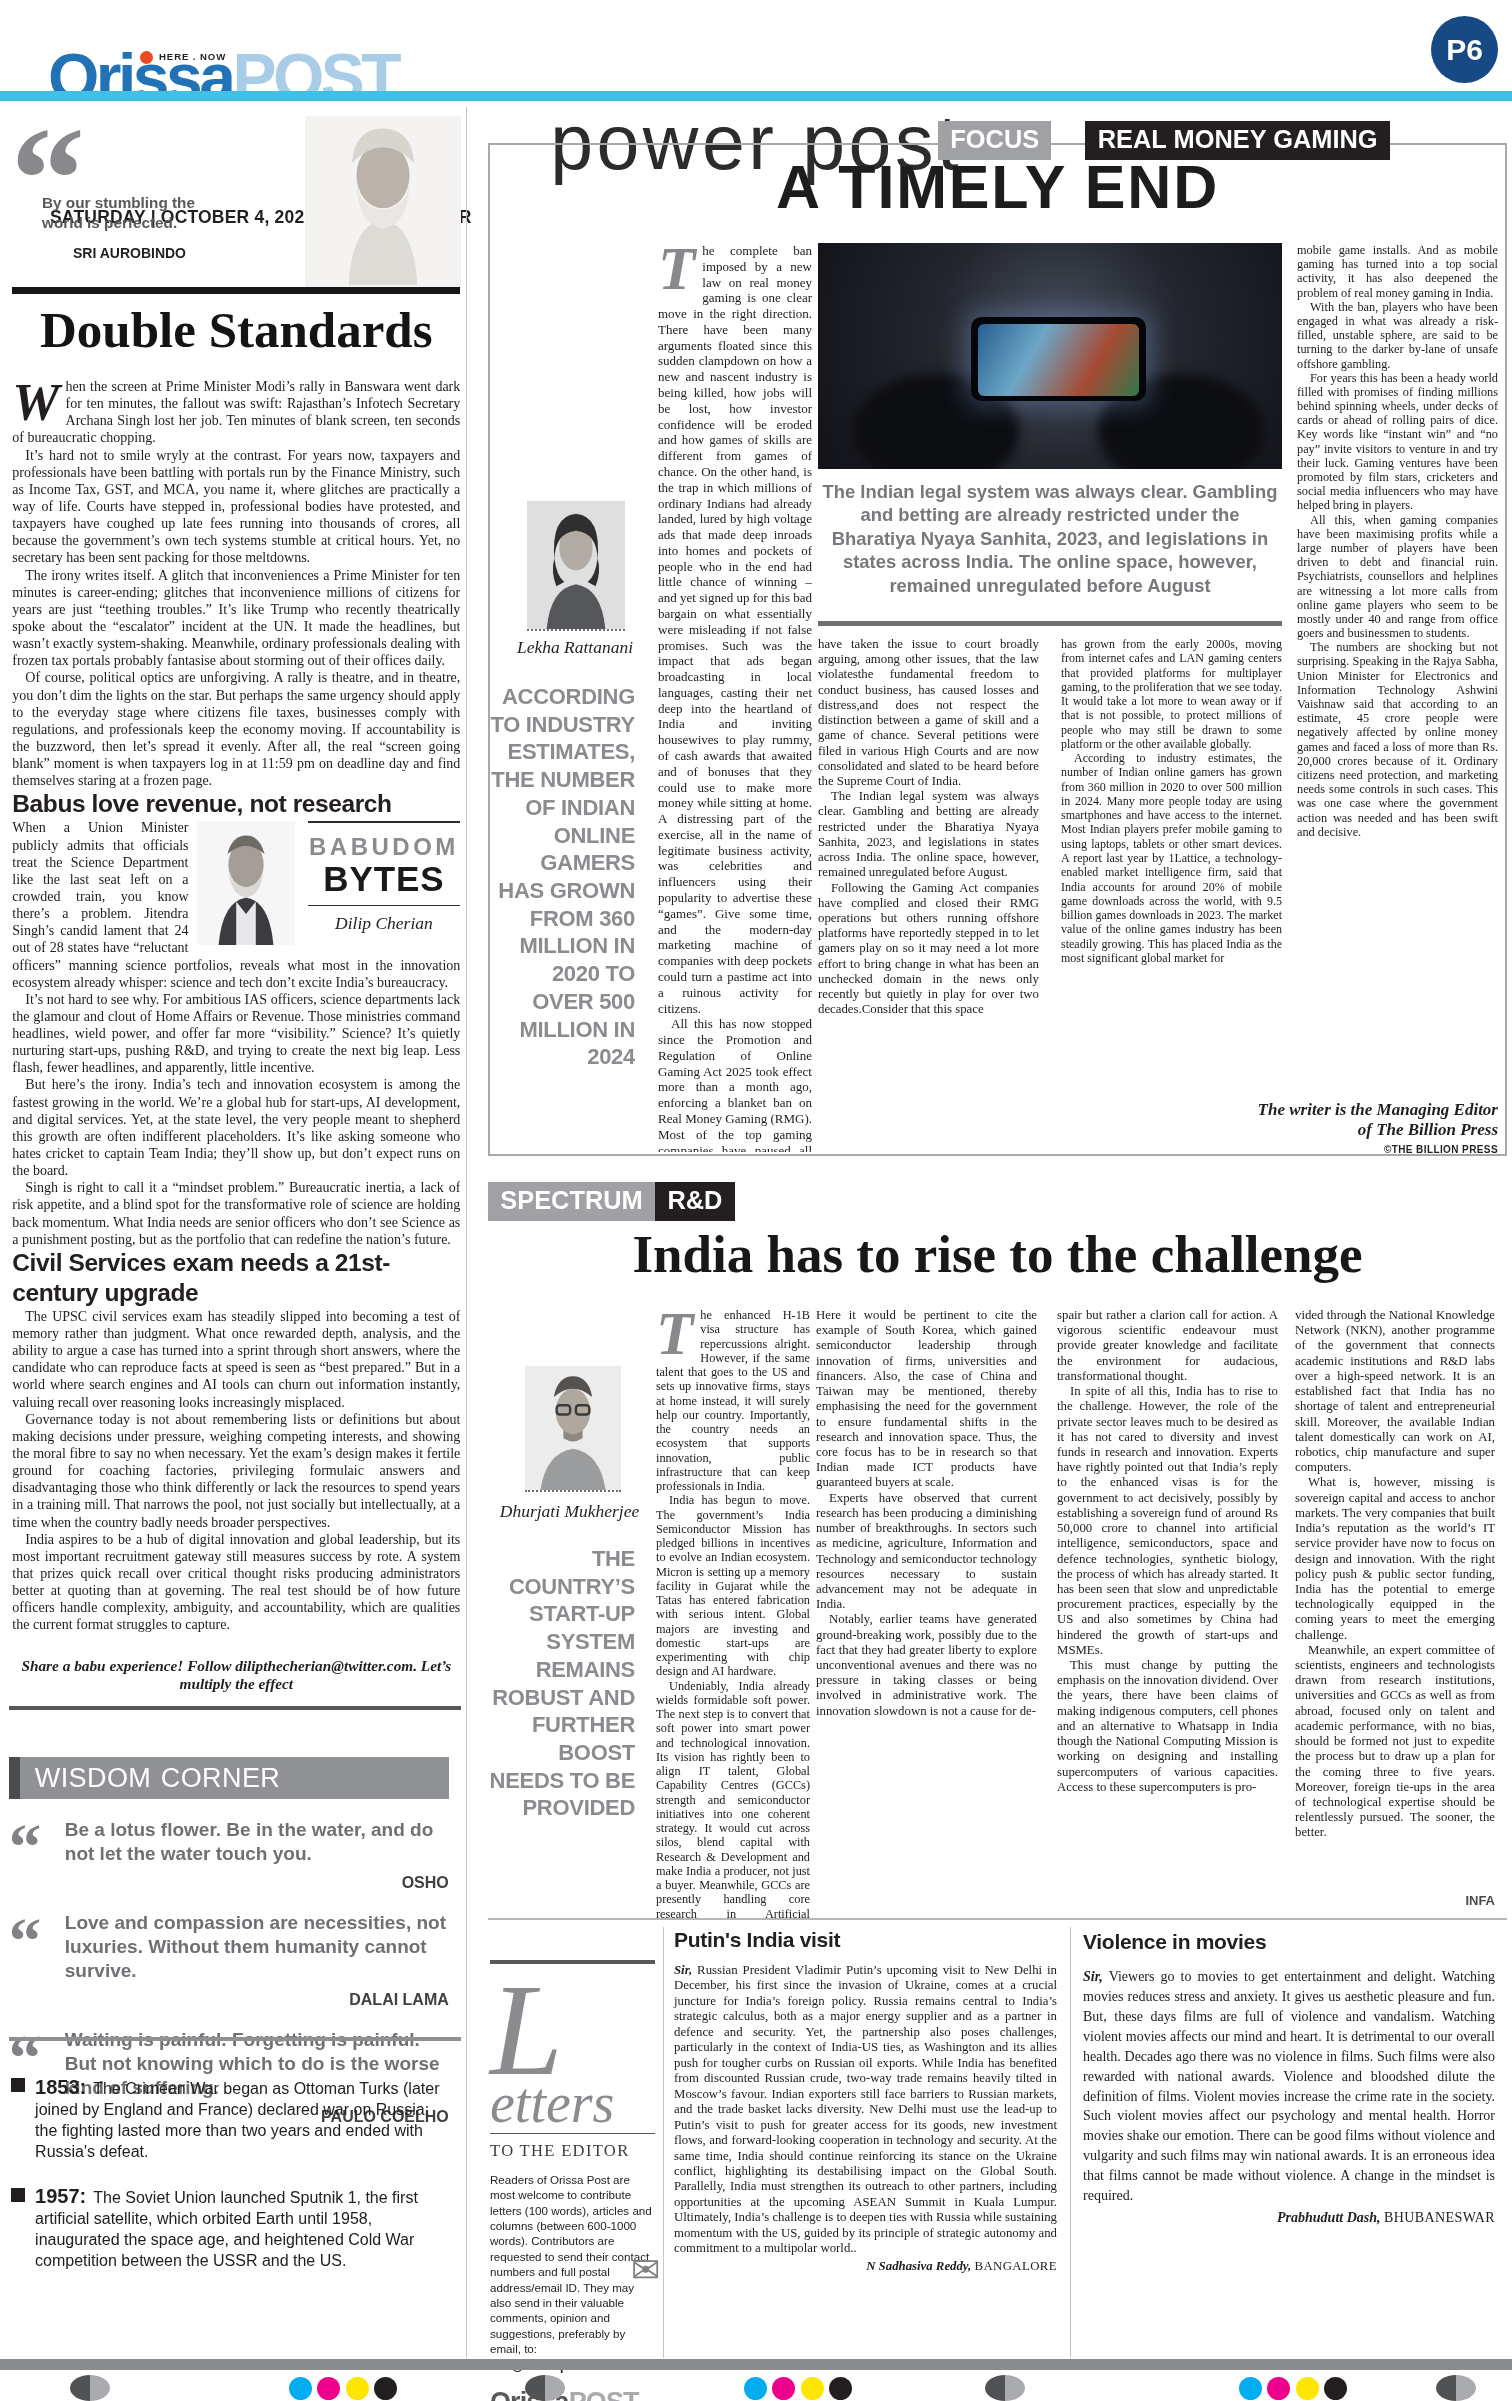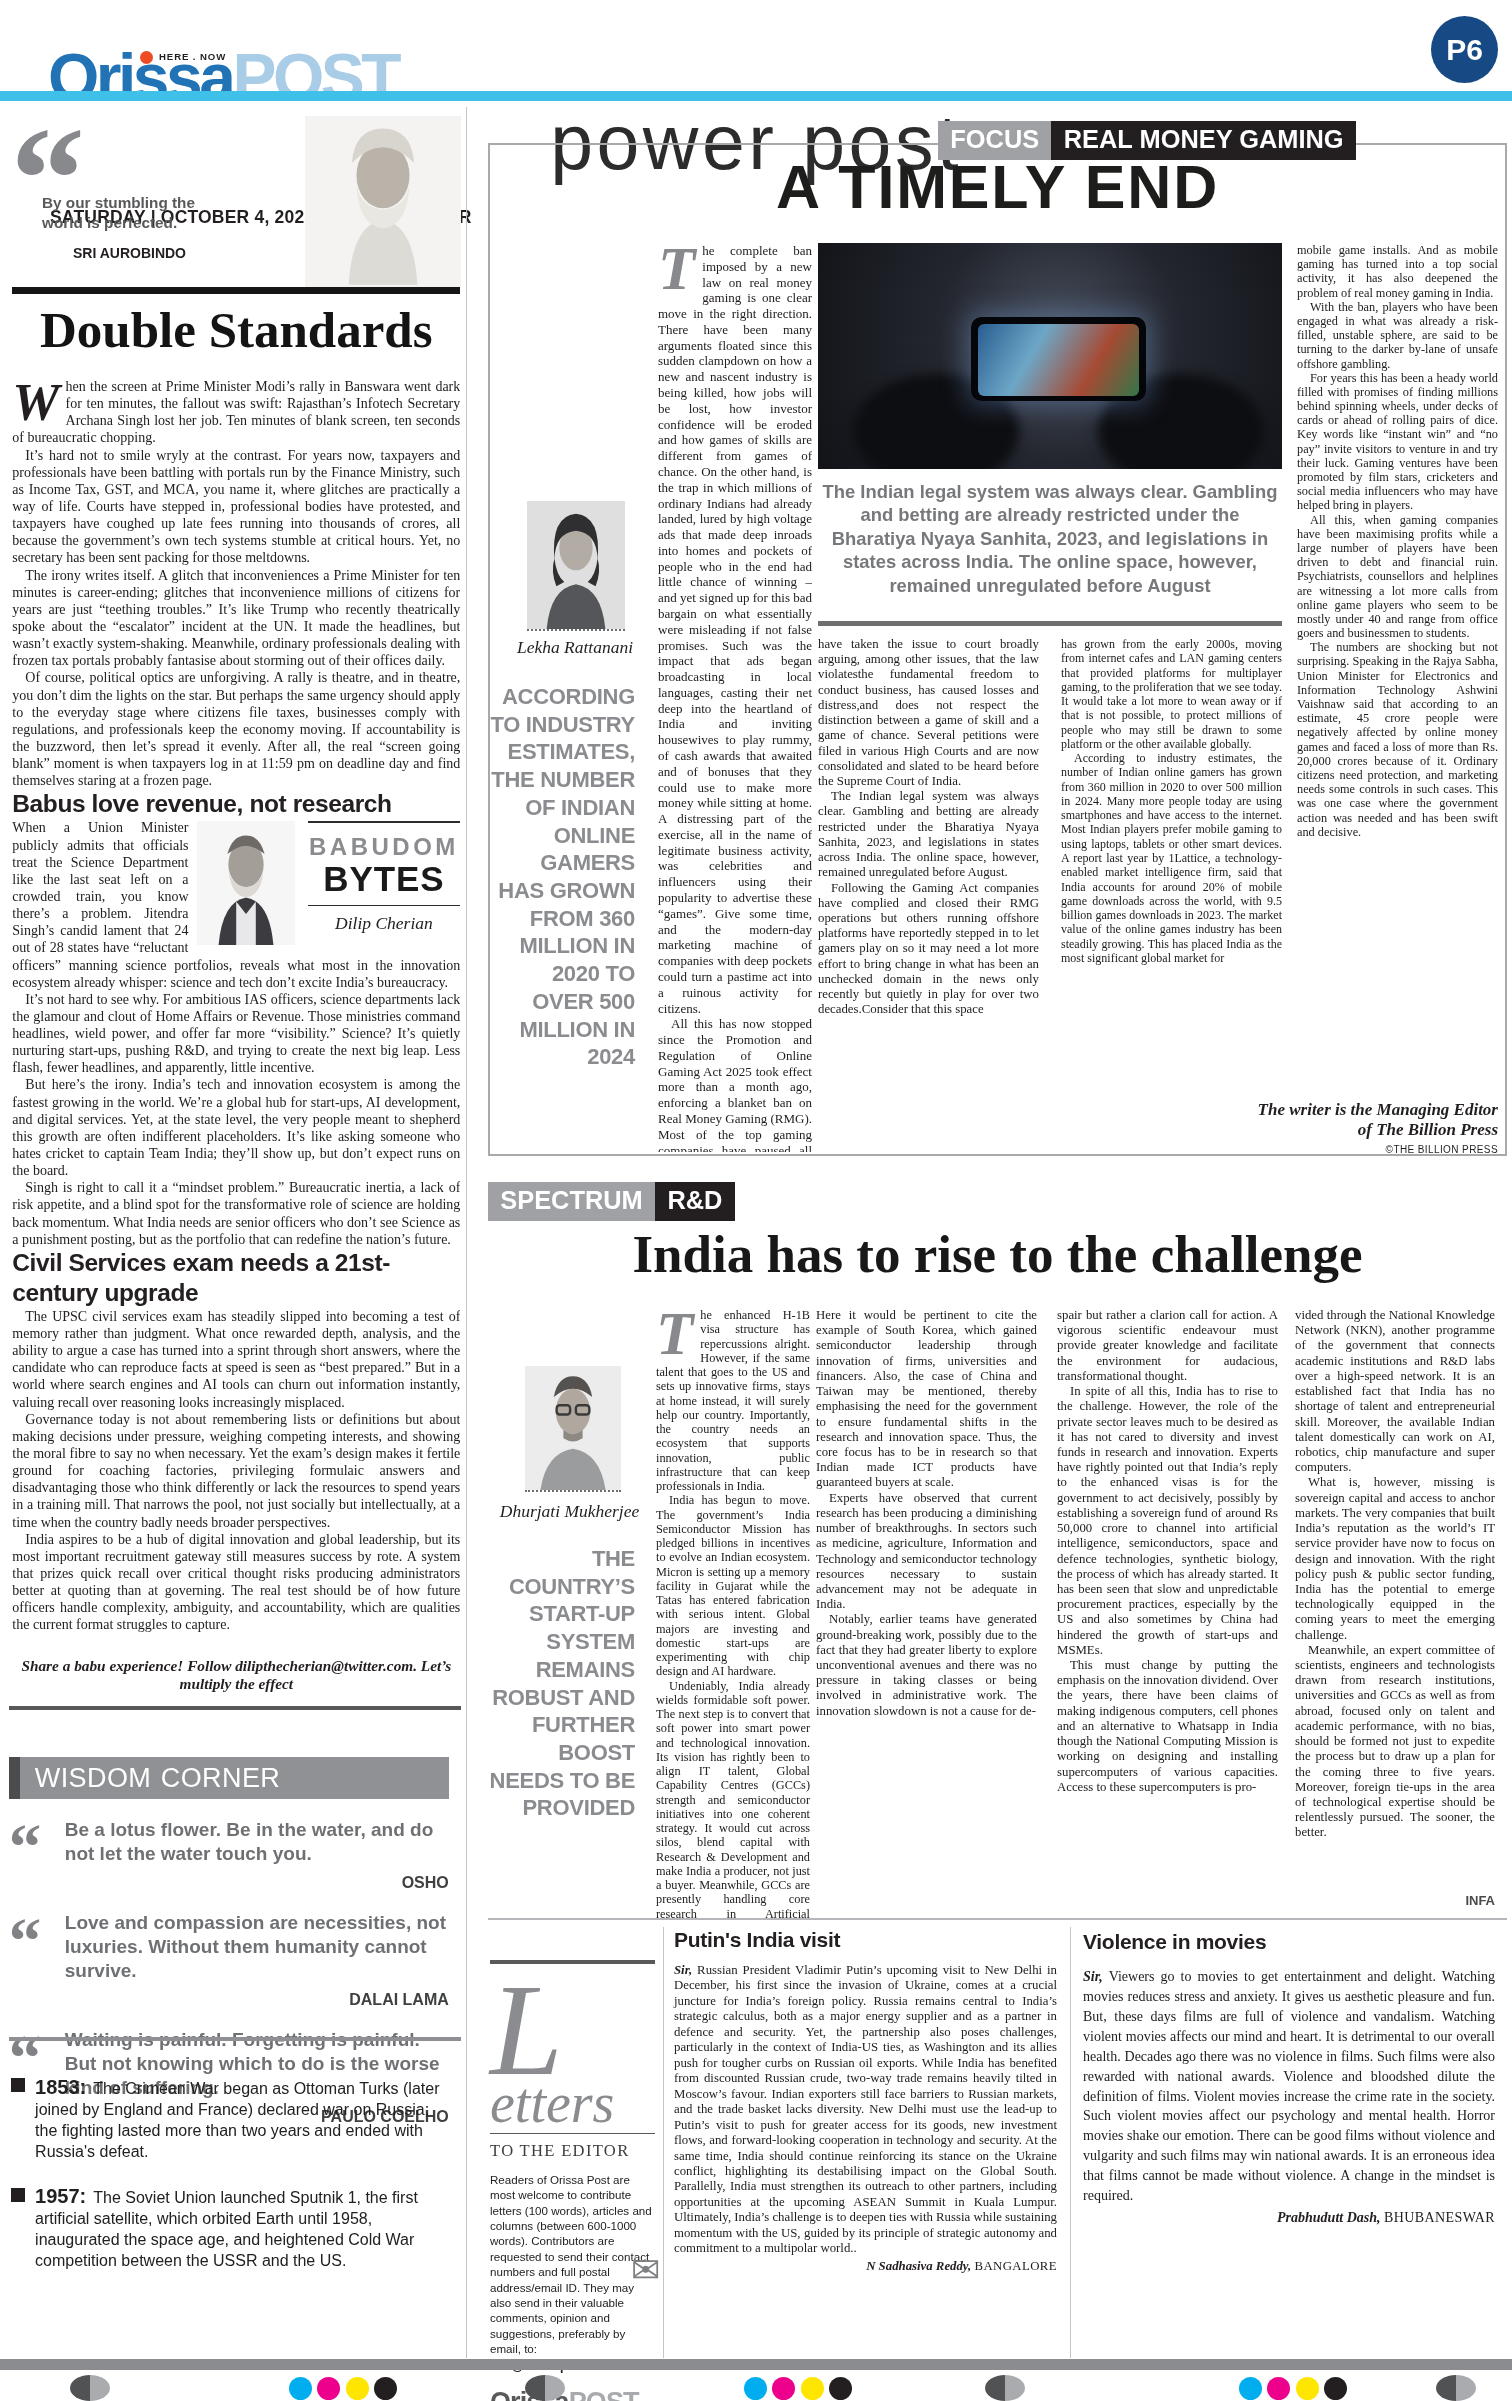--- a/index.html
+++ b/index.html
@@ -65,21 +65,21 @@
   .wq .qt{font-size:19px;font-weight:bold;color:#6e7073;line-height:1.25;}
   .wq .qa{text-align:right;font-size:16px;font-weight:800;color:#3f4042;margin-top:8.8px;}
   #hist-rule{left:8.8px;top:2037px;width:452px;height:3.5px;background:#8e9093;}
   #history{left:8.8px;top:2053px;width:443px;}
   .he{display:flex;margin-top:21px;}
   .he .sq{width:14px;height:14px;background:#231f20;flex:none;margin:4.4px 10.5px 0 1.8px;}
   .he .yr{font-weight:800;font-size:20px;margin-right:7px;white-space:nowrap;}
   .he .tx{font-size:16px;color:#212121;line-height:1.3;}
   
   #featurebox{left:488px;top:143px;width:1019px;height:1013px;border:2.6px solid #a7a9ac;box-sizing:border-box;}
-  #ftag{left:448px;top:-24px;}
+  #ftag{left:448px;top:-24px;gap:34px;}
   #timely-head{left:0;top:12.3px;width:100%;text-align:center;font-size:61px;font-weight:900;
       letter-spacing:1.8px;color:#1d1d1b;line-height:1;}
   #lekha{left:37px;top:356px;width:98px;height:128px;}
   #lekha-name{left:7px;top:492px;width:156px;}
   #pq1{left:0;top:538px;width:145px;}
   #tcol1{left:168px;top:98px;width:154px;height:909px;font-size:13px;line-height:1.215;}
   #photo{left:328px;top:98px;width:464px;height:226px;background:
      radial-gradient(circle at 52% 42%, #4a5160 0%, #23262e 45%, #121318 100%);overflow:hidden;}
   .hand{position:absolute;background:#0d0e12;border-radius:50%;filter:blur(5.3px);}
   #phone{position:absolute;left:153px;top:74px;width:175px;height:84px;background:#05060a;
@@ -87,21 +87,21 @@
   #screen{position:absolute;left:160px;top:81px;width:161px;height:72px;border-radius:6.1px;
      background:linear-gradient(120deg,#2e6da8 0%,#7fc3e8 35%,#c3563a 70%,#3c8a55 100%);opacity:.85;}
   #caption{left:328px;top:335px;width:464px;text-align:center;font-size:18.4px;font-weight:bold;
      color:#77787b;line-height:1.27;}
   #caprule{left:328px;top:476px;width:464px;height:5.3px;background:#6d6f71;}
   #tcol2{left:328px;top:492px;width:221px;height:515px;font-size:12.8px;line-height:1.19;}
   #tcol3{left:571px;top:492px;width:221px;height:515px;font-size:12px;line-height:1.19;}
   #tcol4{left:807px;top:98px;width:201px;height:851px;font-size:12.3px;line-height:1.155;}
   #tcredit{left:764px;top:955px;width:244px;text-align:right;}
   #tcredit .c1{font-family:"Liberation Serif",serif;font-style:italic;font-weight:bold;font-size:17px;line-height:1.2;}
-  #tcredit .c2{font-size:10px;font-weight:normal;margin-top:3.5px;letter-spacing:0.4px;}
+  #tcredit .c2{font-size:10px;font-weight:bold;margin-top:3.5px;letter-spacing:0.4px;}
   
   #stag{left:488px;top:1182px;}
   #spec-head{left:488px;top:1224px;width:1019px;text-align:center;font-size:53px;font-weight:bold;
      font-family:"Liberation Serif",serif;color:#181818;}
   #dhurjati{left:525px;top:1366px;width:96px;height:124px;}
   #dhur-name{left:488px;top:1501px;width:163px;}
   #pq2{left:488px;top:1545px;width:147px;}
   #scol1{left:656px;top:1308px;width:154px;height:613px;font-size:12.3px;line-height:1.16;}
   #scol2{left:816px;top:1308px;width:221px;height:613px;font-size:12.8px;line-height:1.19;}
   #scol3{left:1057px;top:1308px;width:221px;height:613px;font-size:12.8px;line-height:1.19;}

